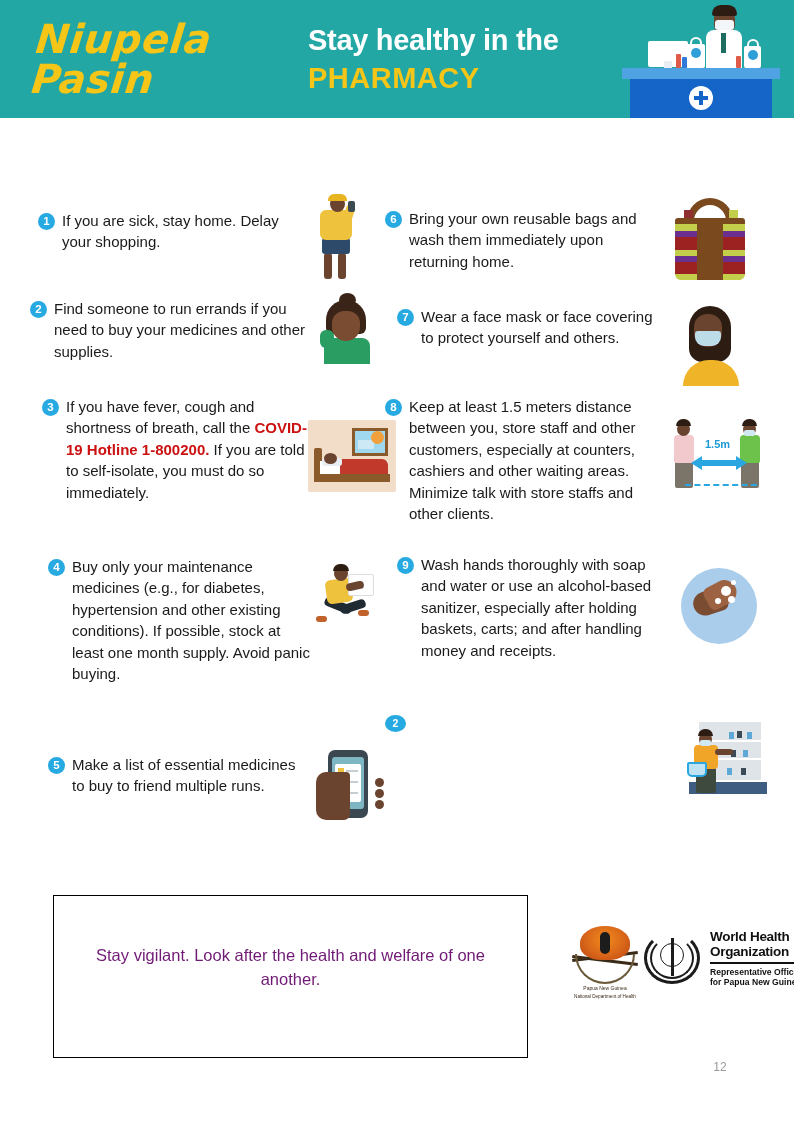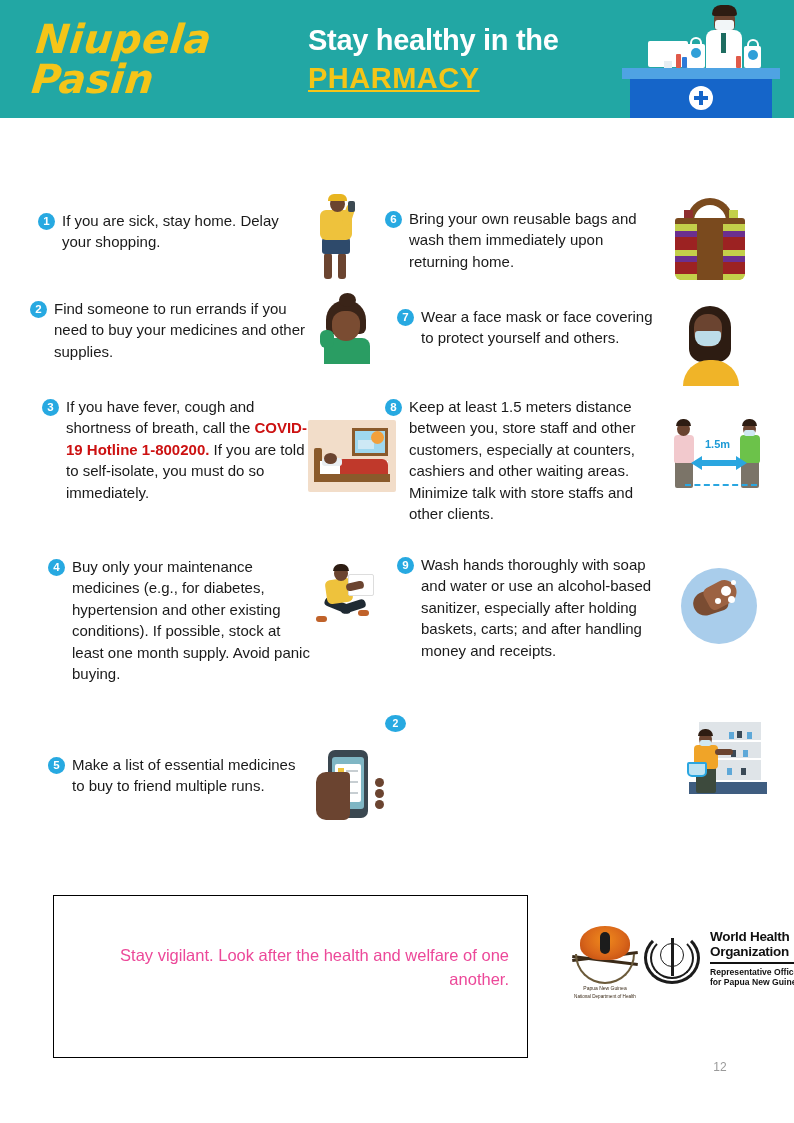--- a/index.html
+++ b/index.html
@@ -30,21 +30,21 @@
     text-align: right; padding-right: 8px;
     font-family: "Liberation Sans", sans-serif;
   }
   .headline { flex: 1; padding-left: 8px; }
   .headline-l1 {
     color: #ffffff; font-size: 29px; font-weight: bold; line-height: 1.18;
     letter-spacing: -0.3px;
   }
   .headline-l2 {
     color: #f5c518; font-size: 29px; font-weight: bold; line-height: 1.18;
-    letter-spacing: 0.5px; margin-top: 3px; text-decoration: underline;
+    letter-spacing: 0.5px; margin-top: 3px;
   }
   .header-art { width: 186px; height: 118px; position: relative; }
 
   
   .ph-scene { position: absolute; inset: 0; }
   .ph-counter-top {
     position: absolute; left: 14px; top: 68px; width: 158px; height: 11px;
     background: #4fa3e3;
   }
   .ph-counter-body {
@@ -217,21 +217,21 @@
   .s10-basket { position:absolute; left:10px; top:42px; width:20px; height:15px; background:#bfe3f2; border:2px solid #2aa6e0; border-radius:2px 2px 5px 5px; }
 
   
   .footer-box {
     position: absolute; left: 53px; top: 895px; width: 475px; height: 163px;
     border: 1.5px solid #000; background: #fff;
     display: flex; flex-direction: column; justify-content: center;
     padding: 8px 18px;
   }
   .footer-p {
-    font-size: 16.5px; line-height: 1.45; color: #ec4899; text-align: right;
+    font-size: 16.5px; line-height: 1.45; color: #701a75; text-align: center;
   }
   .footer-gap { height: 18px; }
 
   .logos { position: absolute; left: 562px; top: 922px; width: 215px; height: 82px; }
   .png-crest { position: absolute; left: 6px; top: 2px; width: 74px; height: 76px; }
   .crest-bird {
     position: absolute; left: 12px; top: 2px; width: 50px; height: 34px;
     background: radial-gradient(ellipse at 50% 40%, #f08a1c 0%, #d9661a 55%, #b8440f 100%);
     border-radius: 50% 50% 42% 42%;
   }

